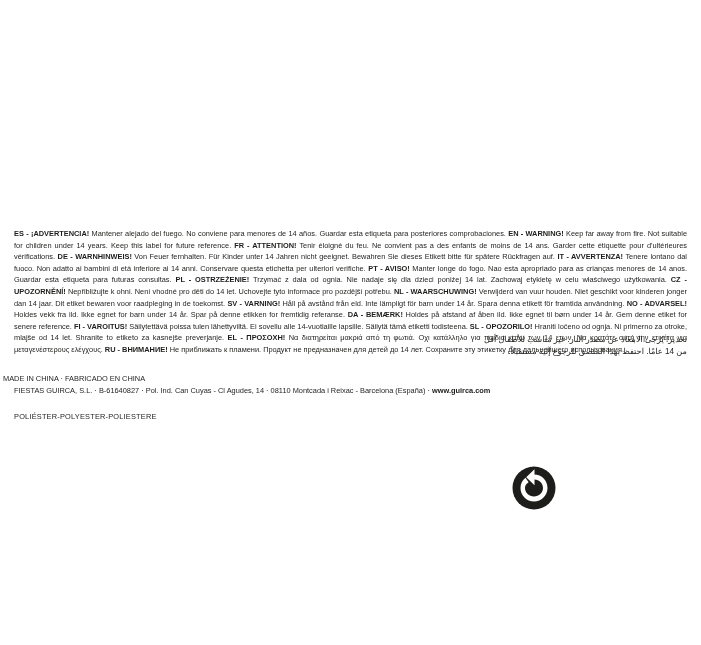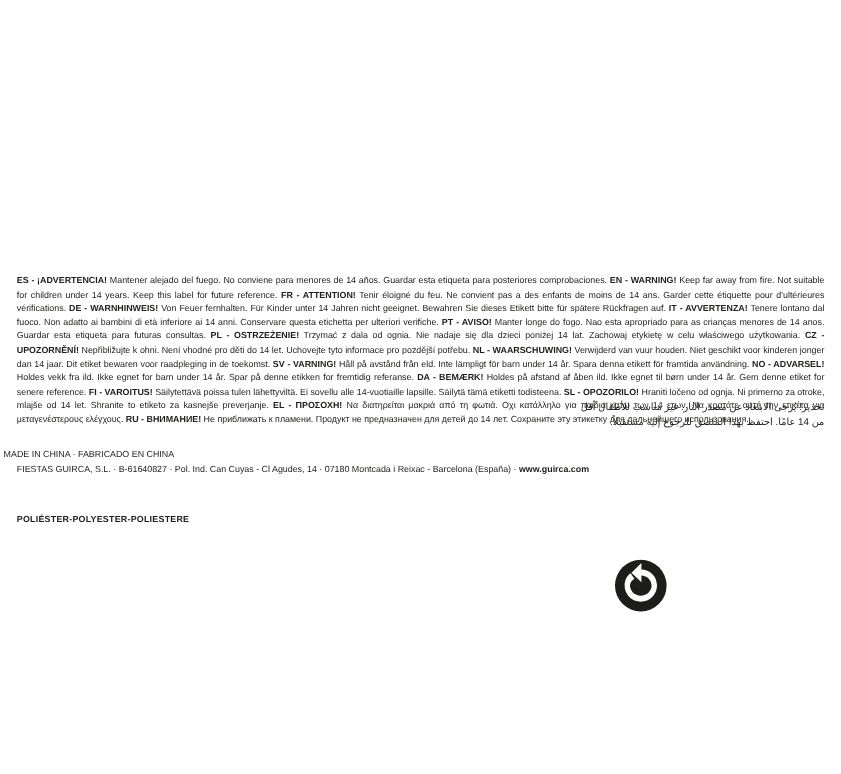--- a/index.html
+++ b/index.html
@@ -67,23 +67,23 @@
   }
   .company-line .strong {
     font-weight: normal;
   }
   .company-line .web {
     font-weight: bold;
   }
   .material-line {
     position: absolute;
     left: 14px;
-    top: 428px;
+    top: 412px;
     font-size: 7.4px;
-    font-weight: bold;
+    font-weight: normal;
     letter-spacing: 0.2px;
     color: #1d1d1b;
   }
   .recycle-badge {
     position: absolute;
     right: 23px;
     top: 466px;
     width: 44px;
     height: 44px;
   }
@@ -101,21 +101,21 @@
 
     <div class="rtl-block">
       <span class="rtl-line">تحذير! يُرجى الابتعاد عن مصدر النار. غير مناسب للأطفال أقل</span>
       <span class="rtl-line">من 14 عامًا. احتفظ بهذا الملصق للرجوع إليه مستقبلاً.</span>
     </div>
   </div>
 
   <div class="made-in">MADE IN CHINA · FABRICADO EN CHINA</div>
 
   <div class="company-line">
-    <span class="strong">FIESTAS GUIRCA, S.L.</span><span> · B-61640827 · Pol. Ind. Can Cuyas - Cl Agudes, 14 · 07180 Montcada i Reixac - Barcelona (España) · </span><span class="web">www.guirca.com</span>
+    <span class="strong">FIESTAS GUIRCA, S.L.</span><span> · B-61640827 · Pol. Ind. Can Cuyas - Cl Agudes, 14 · 08110 Montcada i Reixac - Barcelona (España) · </span><span class="web">www.guirca.com</span>
   </div>
 
   <div class="material-line">POLIÉSTER-POLYESTER-POLIESTERE</div>
 
   <div class="recycle-badge">
     <svg width="44" height="44" viewBox="0 0 44 44" xmlns="http://www.w3.org/2000/svg">
       <circle cx="22" cy="22" r="21.5" fill="#1d1d1b"></circle>
       <path d="M22 8.5 C30 8.5 35.5 14.5 35.5 22 C35.5 29.5 29.5 35.5 22 35.5 C14.5 35.5 8.5 29.5 8.5 22 C8.5 17.5 10.5 14 13.5 11.8 L16.6 16.2 C14.3 17.6 13 19.6 13 22 C13 26.5 17 30.5 22 30.5 C27 30.5 31 26.5 31 22 C31 17.5 27.2 13.6 22.5 13.5 L22.5 19.2 L14.2 11.2 L22.5 3.2 L22.5 8.5 Z" fill="#ffffff"></path>
     </svg>
   </div>

